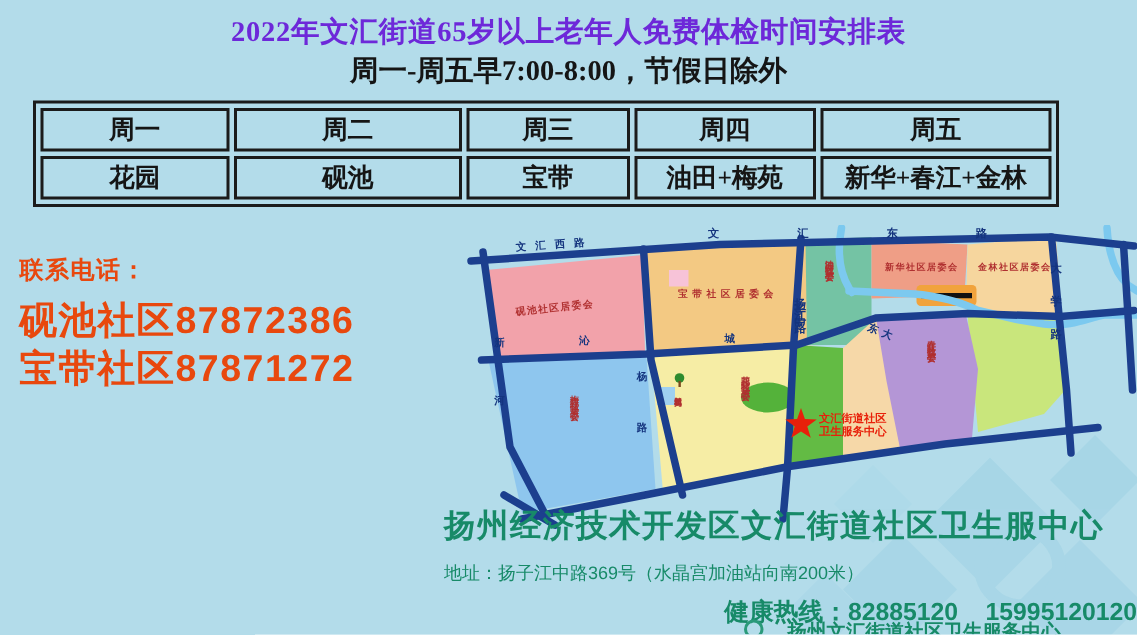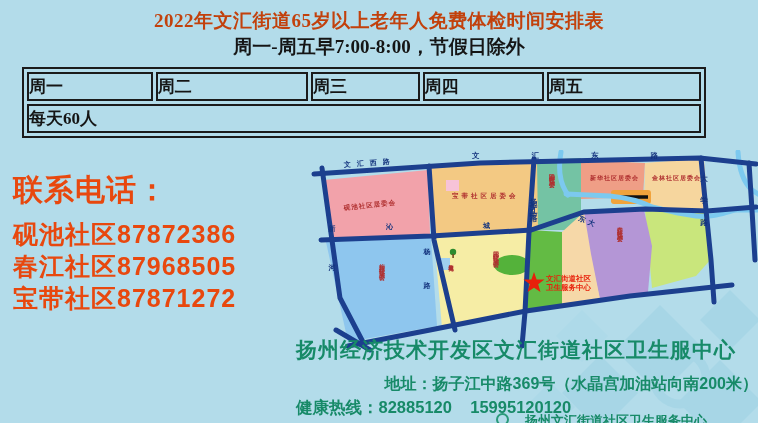--- a/index.html
+++ b/index.html
@@ -4,62 +4,62 @@
 <style>
   html,body{margin:0;padding:0;}
   .page{
     position:relative;width:758px;height:423px;overflow:hidden;
     background:#b3dcea;
     font-family:"Liberation Sans","DejaVu Sans",sans-serif;
   }
   .title{
     position:absolute;left:0;top:8px;width:758px;text-align:center;
     font-family:"Liberation Serif","DejaVu Serif",serif;
-    font-weight:bold;font-size:19px;color:#c2410c;letter-spacing:0.5px;
+    font-weight:bold;font-size:19px;color:#6d28d9;letter-spacing:0.5px;
   }
   .subtitle{
     position:absolute;left:0;top:34px;width:758px;text-align:center;
     font-family:"Liberation Serif","DejaVu Serif",serif;
     font-weight:bold;font-size:19px;color:#151515;
   }
   table.schedule{
     position:absolute;left:22px;top:67px;width:684px;
     border-collapse:separate;border-spacing:3px;
     border:2px solid #1b1b1b;table-layout:fixed;
     background:transparent;
   }
   table.schedule td{
-    border:2px solid #1b1b1b;vertical-align:middle;
+    border:2px solid #1b1b1b;text-align:center;vertical-align:middle;
     font-family:"Liberation Serif","DejaVu Serif",serif;
     font-weight:bold;font-size:17px;color:#151515;
     padding:1px 0;height:20px;overflow:hidden;white-space:nowrap;
   }
   .contacts{
     position:absolute;left:13px;top:170px;width:290px;
     color:#e8480e;font-weight:bold;letter-spacing:1px;
   }
-  .contacts .heading{font-size:30px;margin-bottom:7px;}
+  .contacts .heading{font-size:16px;margin-bottom:7px;}
   .contacts .line{font-size:25px;line-height:32px;white-space:nowrap;}
   svg.map{position:absolute;left:300px;top:150px;}
   .rlabel{font-size:6.5px;fill:#b03030;font-weight:bold;letter-spacing:1px;}
   .rlabel-h{font-size:6px;}
   .road-label{fill:#14347e;font-weight:bold;font-size:7.5px;}
   .marker-label{font-size:7.5px;fill:#e8200a;font-weight:bold;}
   .clinic-name{
     position:absolute;left:296px;top:336px;width:462px;
     font-family:Liberation Mono, monospace;
     font-weight:bold;font-size:21px;color:#178a68;letter-spacing:1px;white-space:nowrap;
   }
   .clinic-address{
     position:absolute;left:296px;top:374px;width:462px;
-    font-weight:bold;font-size:16px;color:#178a68;white-space:nowrap;text-align:right;
+    font-weight:normal;font-size:12px;color:#178a68;white-space:nowrap;
   }
   .clinic-hotline{
     position:absolute;left:296px;top:397px;width:462px;
-    font-weight:bold;font-size:16.5px;color:#178a68;white-space:pre;
+    font-weight:bold;font-size:16.5px;color:#178a68;white-space:pre;text-align:right;
   }
   .footer-partial{
     position:absolute;left:496px;top:412px;width:262px;height:11px;
     display:flex;align-items:flex-start;gap:16px;
     font-weight:bold;font-size:13px;color:#178a68;white-space:nowrap;overflow:hidden;
   }
   .footer-logo{
     display:inline-block;width:9px;height:9px;border:2px solid #2a9a7a;
     border-radius:50%;margin-top:1px;flex:none;
   }
@@ -82,29 +82,32 @@
     </colgroup>
     <tbody>
         <tr>
       <td>周一</td>
       <td>周二</td>
       <td>周三</td>
       <td>周四</td>
       <td>周五</td>
     </tr>
     <tr>
-      <td colspan="5">每天60人</td>
+      <td>花园</td>
+      <td>砚池</td>
+      <td>宝带</td>
+      <td>油田+梅苑</td>
+      <td>新华+春江+金林</td>
     </tr>
   </tbody>
     </table>
 
   <div class="contacts">
     <div class="heading">联系电话：</div>
     <div class="line">砚池社区87872386</div>
-    <div class="line">春江社区87968505</div>
     <div class="line">宝带社区87871272</div>
   </div>
 
   <svg class="map" width="458" height="273" viewBox="0 0 458 273">
 
     <g fill="#9ed2e4" opacity="0.55">
       <polygon points="360,155 405,200 360,245 315,200"></polygon>
       <polygon points="430,140 460,170 430,200 400,170"></polygon>
       <polygon points="300,205 338,243 300,281 262,243"></polygon>
       <polygon points="420,210 462,252 420,294 378,252"></polygon>

